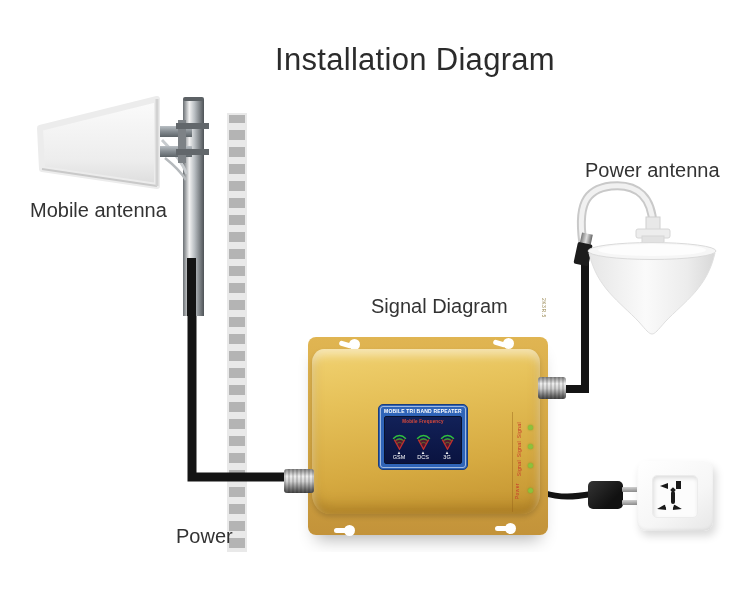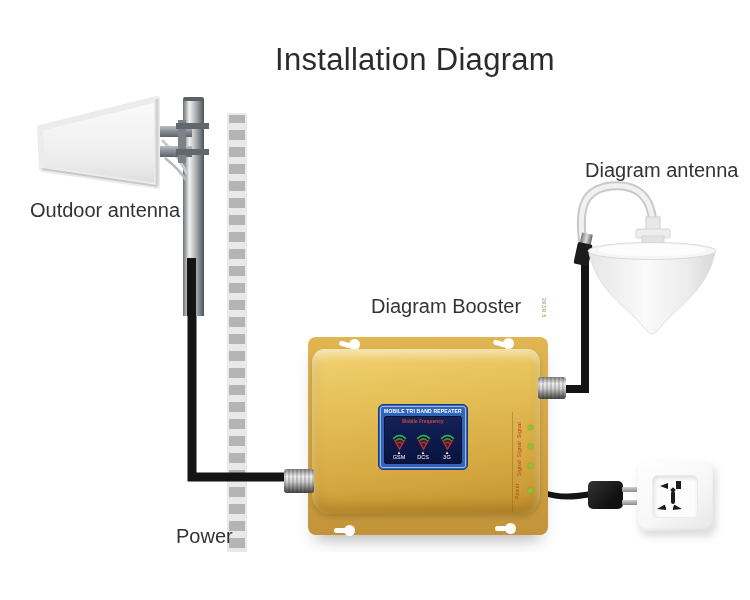--- a/index.html
+++ b/index.html
@@ -281,18 +281,18 @@
     <div class="prong" style="top:500px"></div>
     <div class="socket"></div>
     <div class="socket-inner"></div>
     <div class="slot s1"></div>
     <div class="slot s2"></div>
     <div class="slot s3"></div>
     <div class="slot s4"></div>
     <div class="slot s5"></div>
   </div>
 
-  <div class="lbl" style="left:30px;top:199px">Outdoor antenna</div>
-  <div class="lbl" style="left:585px;top:159px">Diagram antenna</div>
-  <div class="lbl" style="left:371px;top:295px">Diagram Booster</div>
+  <div class="lbl" style="left:30px;top:199px">Mobile antenna</div>
+  <div class="lbl" style="left:585px;top:159px">Power antenna</div>
+  <div class="lbl" style="left:371px;top:295px">Signal Diagram</div>
   <div class="lbl" style="left:176px;top:525px">Power</div>
 
 </div>
 
 </body></html>

